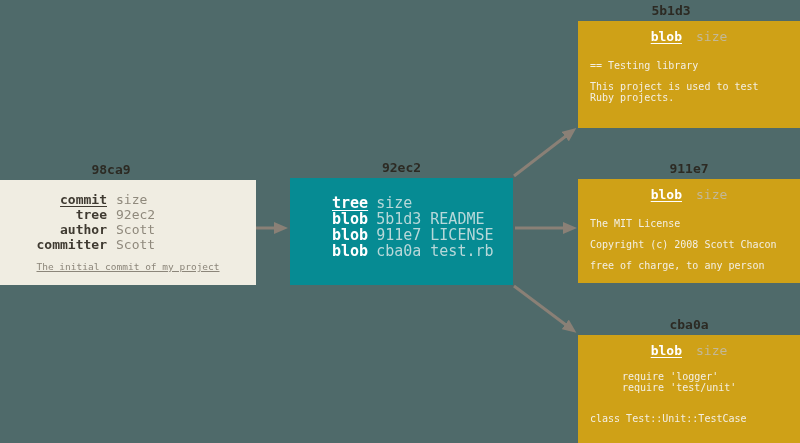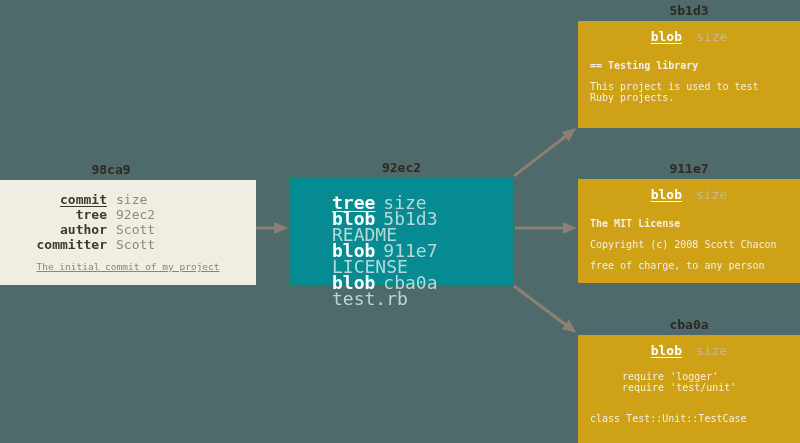--- a/index.html
+++ b/index.html
@@ -18,36 +18,36 @@
   .commit-box { left:0; top:180px; width:256px; height:105px; background:#f0ede2; }
   .commit-rows { padding-top:12px; font-size:13px; }
   .crow { line-height:15px; }
   .ckey { display:inline-block; width:107px; text-align:right; font-weight:bold; color:#3f3a31; }
   .u { text-decoration:underline; text-underline-offset:2px; }
   .cval { margin-left:9px; color:#8f897c; }
   .commit-note { margin-top:9px; text-align:center; font-size:9.5px; color:#8c867a;text-decoration:underline; }
 
   
   .tree-box { left:290px; top:178px; width:223px; height:107px; background:#068b93; }
-  .tree-rows { padding:17px 12px 0 42px; font-size:18px; }
+  .tree-rows { padding:17px 12px 0 42px; font-size:15px; }
   .trow { line-height:16px; }
   .tkey { font-weight:bold; color:#ffffff; }
   .tval { margin-left:8px; color:#b7d8d9; }
 
   
   .blob-box { left:578px; width:222px; background:#cfa117; }
   .blob-box-1 { top:21px;  height:107px; }
   .blob-box-2 { top:179px; height:104px; }
   .blob-box-3 { top:335px; height:108px; }
   .blob-header { margin-top:8px; text-align:center; font-size:13px; }
   .blob-type { font-weight:bold; color:#ffffff; }
   .blob-size { margin-left:14px; color:#c3b897; }
   .bpara { padding-left:12px; font-size:10px; line-height:11px; color:#f3efe4; }
   .bline { min-height:11px; white-space:pre; }
-  .mt16 { margin-top:16px;font-weight:bold; } .mt12 { margin-top:13px;padding-left:44px; }
+  .mt16 { margin-top:16px; } .mt12 { margin-top:13px;padding-left:44px; }
   .mt10 { margin-top:10px; } .mt20 { margin-top:20px; }
 
   .arrows { position:absolute; left:0; top:0; }
 </style>
 </head>
 <body>
 
 <div class="canvas">
 
   <svg class="arrows" width="800" height="443" viewBox="0 0 800 443">
@@ -57,21 +57,21 @@
       </marker>
     </defs>
     <line x1="225" y1="228" x2="275" y2="228" stroke="#8a8076" stroke-width="3" marker-end="url(#ah)"></line>
     <line x1="514" y1="176" x2="566" y2="136" stroke="#8a8076" stroke-width="3" marker-end="url(#ah)"></line>
     <line x1="515" y1="228" x2="564" y2="228" stroke="#8a8076" stroke-width="3" marker-end="url(#ah)"></line>
     <line x1="514" y1="286" x2="566" y2="325" stroke="#8a8076" stroke-width="3" marker-end="url(#ah)"></line>
   </svg>
 
   <div class="obj-label" style="left:0;top:162px;width:222px">98ca9</div>
   <div class="obj-label" style="left:290px;top:160px;width:223px">92ec2</div>
-  <div class="obj-label" style="left:578px;top:3px;width:222px">5b1d3</div>
+  <div class="obj-label" style="left:560px;top:3px;width:222px">5b1d3</div>
   <div class="obj-label" style="left:578px;top:161px;width:222px">911e7</div>
   <div class="obj-label" style="left:578px;top:317px;width:222px">cba0a</div>
 
   <div class="box commit-box">
     <div class="commit-rows">
       <div class="crow">
         <span class="ckey u">commit</span><span class="cval">size</span>
       </div>
       <div class="crow">
         <span class="ckey">tree</span><span class="cval">92ec2</span>

